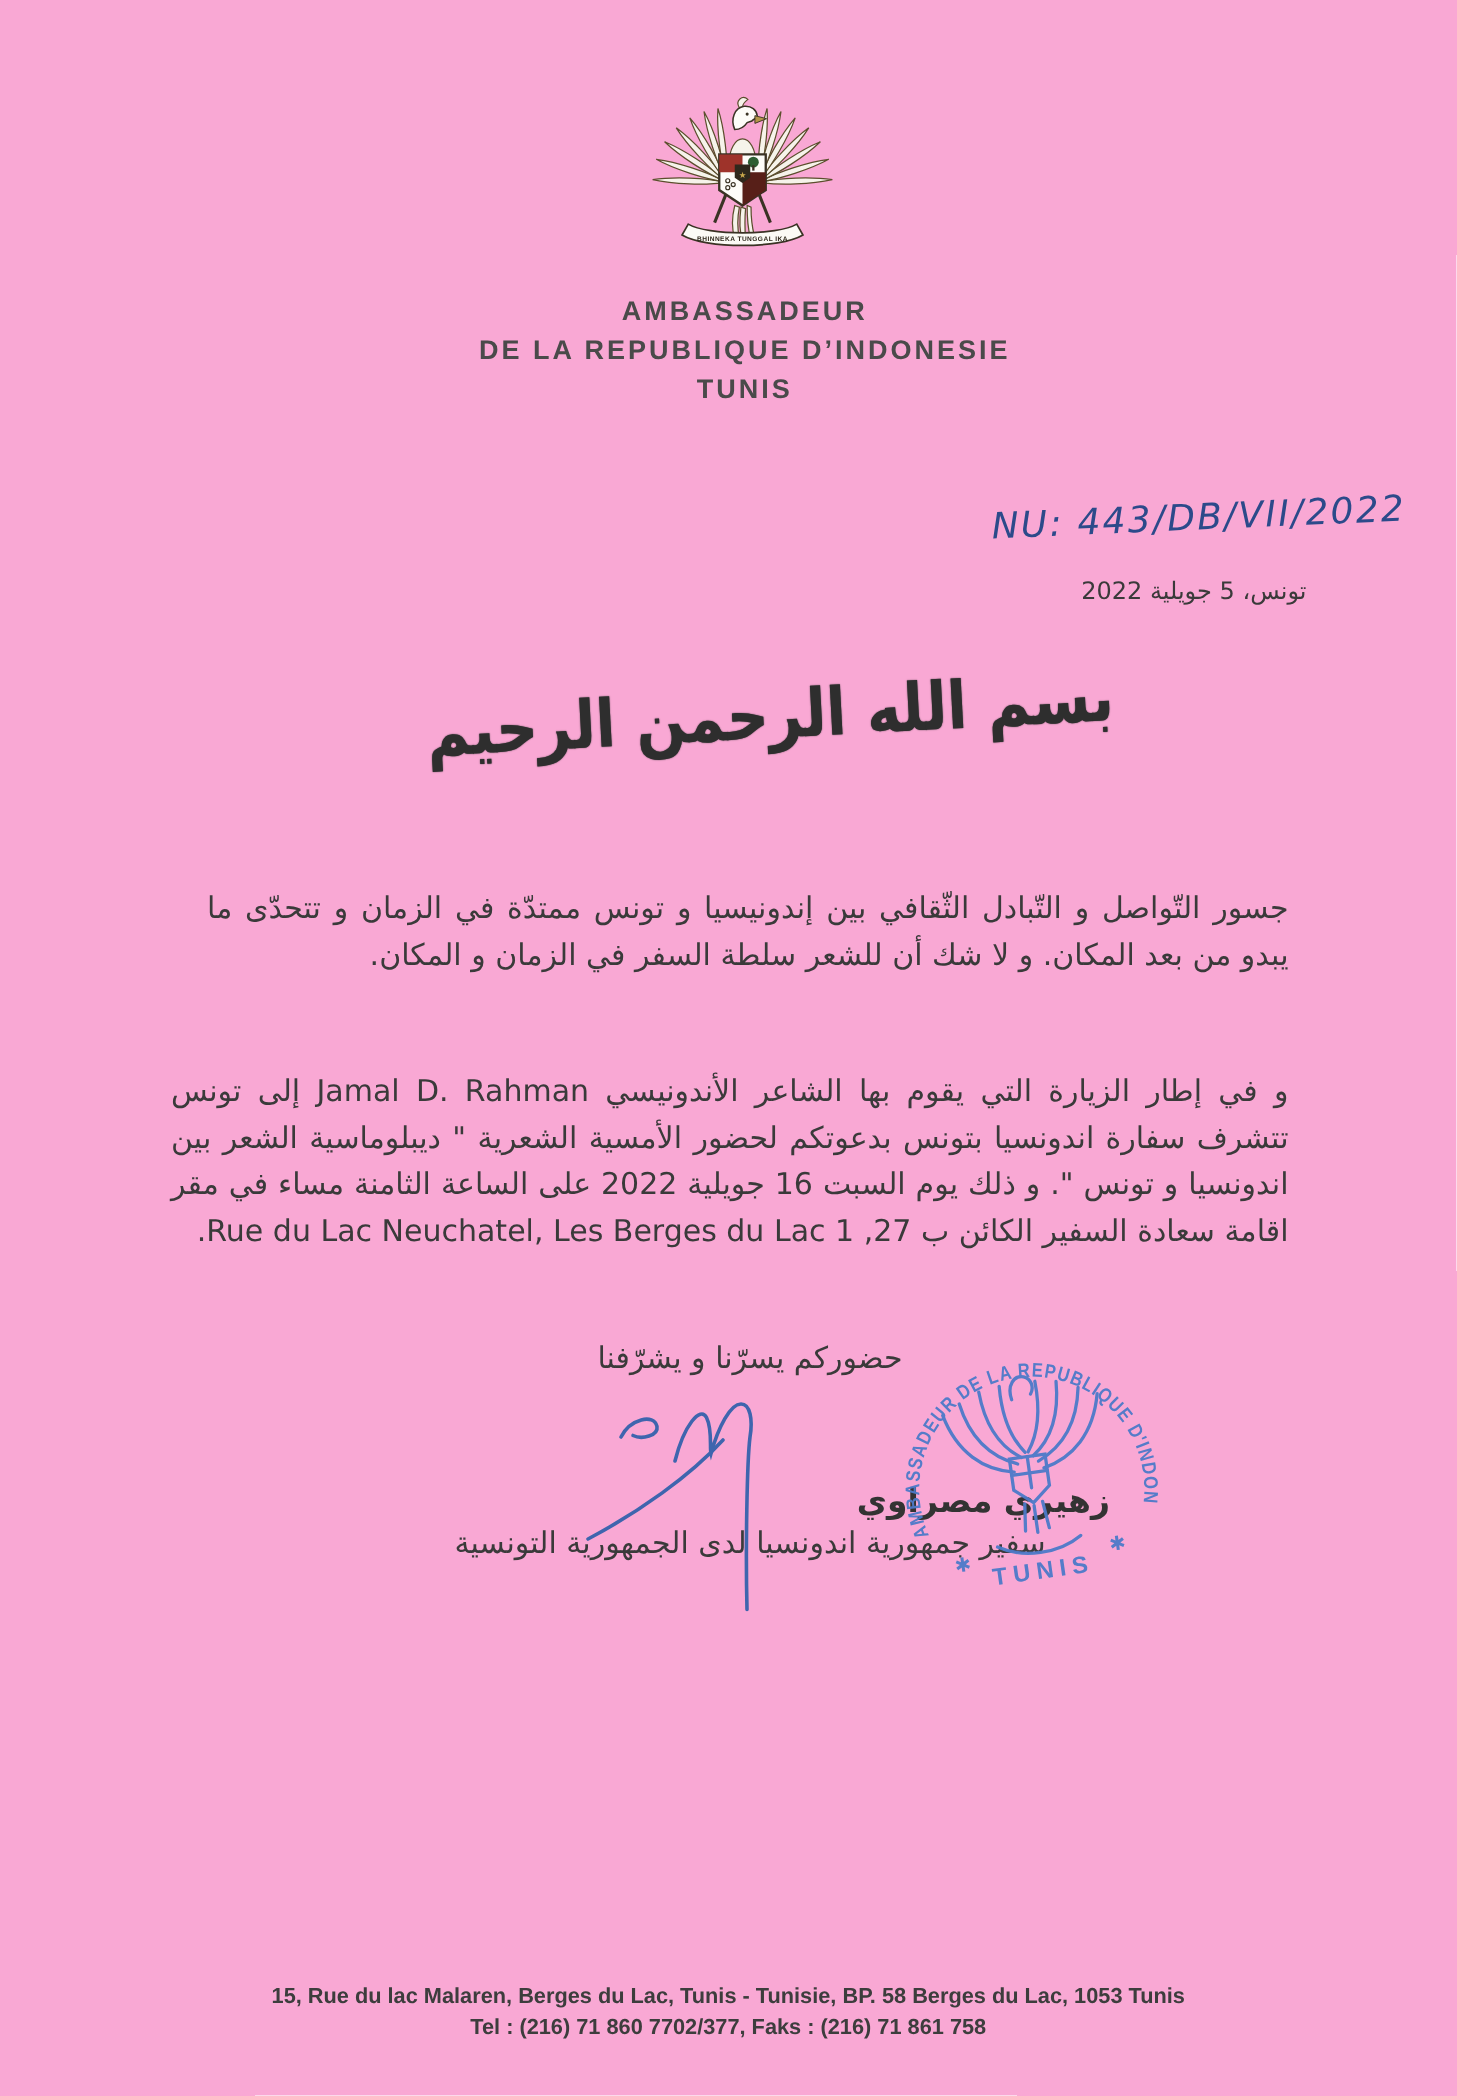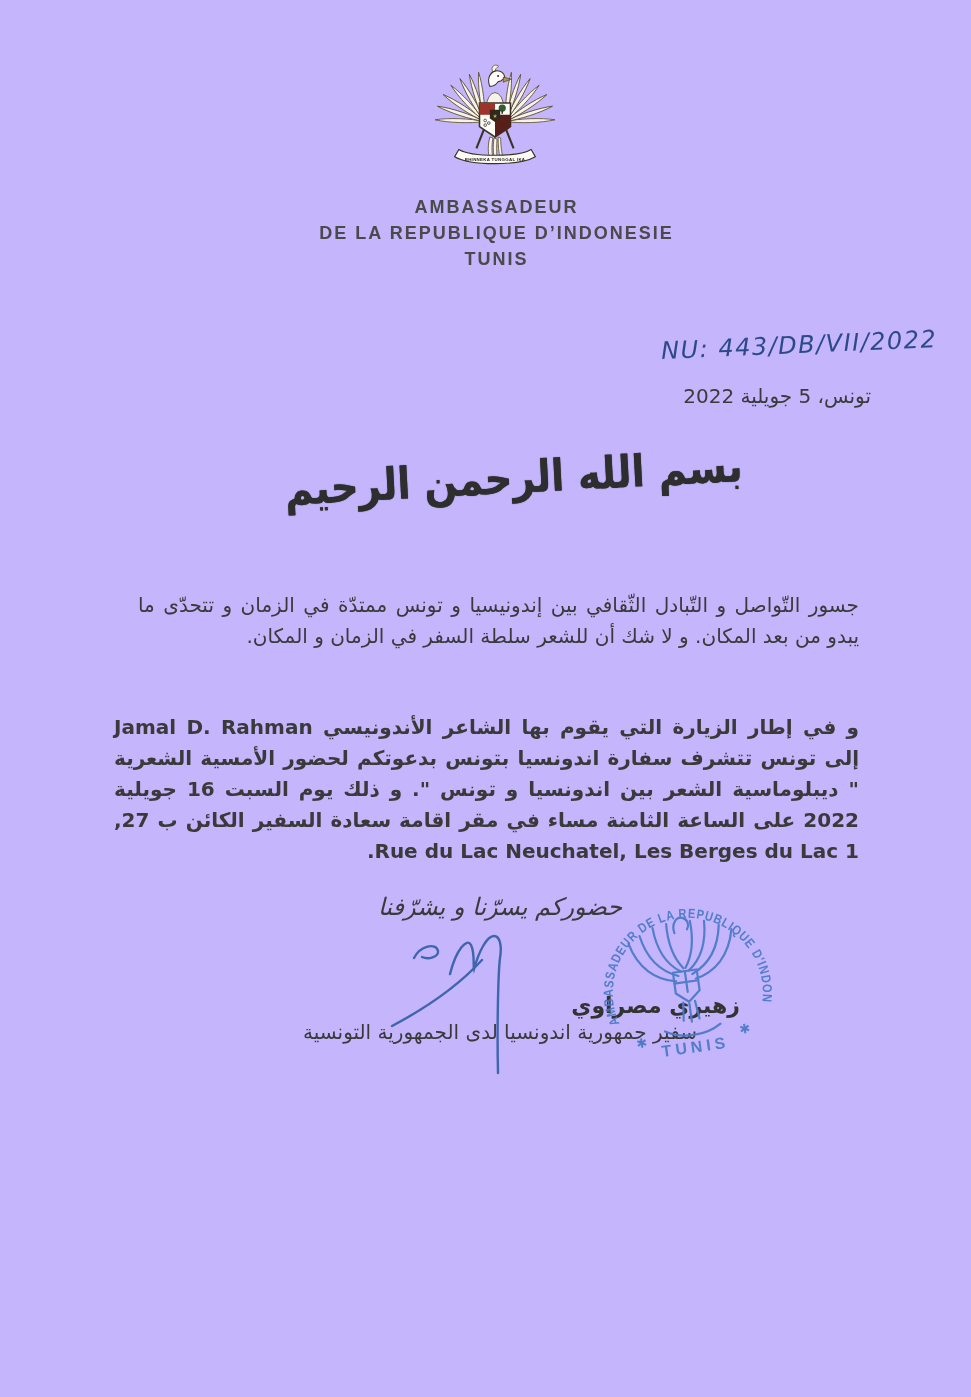--- a/index.html
+++ b/index.html
@@ -1,51 +1,51 @@
 <!DOCTYPE html>
 <html lang="fr"><head>
 <meta charset="utf-8">
 <style>
   html,body{margin:0;padding:0;background:#ffffff;}
   .page{
-    position:relative;width:971px;height:1397px;background:#c4b5fd;
+    position:relative;width:971px;height:1397px;background:#f9a8d4;
     font-family:"DejaVu Sans",sans-serif;color:#3c3c3c;overflow:hidden;
   }
   
   .emblem{position:absolute;top:50px;left:433px;width:124px;height:142px;}
   .org{
     position:absolute;top:194px;left:0;right:0;text-align:center;
     transform:translateX(11px);
     font-family:"Liberation Sans",sans-serif;font-weight:bold;
     color:#4a4a4a;font-size:18px;letter-spacing:2px;line-height:26px;
   }
   
   .ref{
     position:absolute;top:331px;right:34px;color:#2c4a8a;
     font-size:24px;font-style:italic;letter-spacing:1.5px;
     transform:rotate(-2.5deg);white-space:nowrap;
   }
-  .date{position:absolute;top:384px;right:100px;font-size:20px;direction:rtl;color:#3a3a3a;}
+  .date{position:absolute;top:384px;right:100px;font-size:16px;direction:rtl;color:#3a3a3a;}
   
   .bismillah{position:absolute;top:452px;left:0;right:0;text-align:center;}
   .bismillah span{
     display:inline-block;font-size:44px;font-weight:bold;color:#2e2e2e;
     transform:translateX(28px) rotate(-3deg) scaleX(.88);
     text-shadow:0 0 1px #2e2e2e;white-space:nowrap;
   }
   
   .para{
     position:absolute;left:114px;right:112px;margin:0;
     direction:rtl;text-align:justify;font-size:20px;line-height:31px;color:#3a3a3a;
   }
   .p1{top:590px;margin-left:24px;}
-  .p2{top:712px;font-weight:bold;}
+  .p2{top:712px;}
   
   .closing{position:absolute;top:893px;left:260px;width:480px;text-align:center;}
-  .salutation{font-size:24px;color:#3a3a3a;font-style:italic;}
+  .salutation{font-size:20px;color:#3a3a3a;}
   .sig-space{height:72px;}
   .signer-name{font-size:22px;font-weight:bold;color:#333;text-align:right;}
   .signer-title{font-size:20px;margin-top:2px;white-space:nowrap;color:#3a3a3a;}
   .signature{position:absolute;top:912px;left:368px;width:185px;height:185px;pointer-events:none;}
   .stamp{position:absolute;top:876px;left:583px;width:205px;height:200px;transform:rotate(-8deg);opacity:.95;}
   
   .footer{
     position:absolute;top:1321px;left:0;right:0;text-align:center;
     font-family:"Liberation Sans",sans-serif;font-weight:bold;
     font-size:14.5px;line-height:21px;color:#3d3d3d;
@@ -170,14 +170,18 @@
       <path d="M88,95 H112 V116 L100,126 L88,116 Z"></path>
       <path d="M88,106 H112"></path>
       <path d="M100,95 V116"></path>
       <path d="M94,126 L92,144"></path>
         <path d="M100,128 L100,146"></path>
         <path d="M106,126 L108,144"></path>
       <path d="M72,152 C88,162 112,162 128,152"></path>
     </g>
   </svg>
 
+  <div class="footer">
+    <div>15, Rue du lac Malaren, Berges du Lac, Tunis - Tunisie, BP. 58 Berges du Lac, 1053 Tunis</div>
+    <div>Tel : (216) 71 860 7702/377, Faks : (216) 71 861 758</div>
+  </div>
 
 </div>
 
 </body></html>

